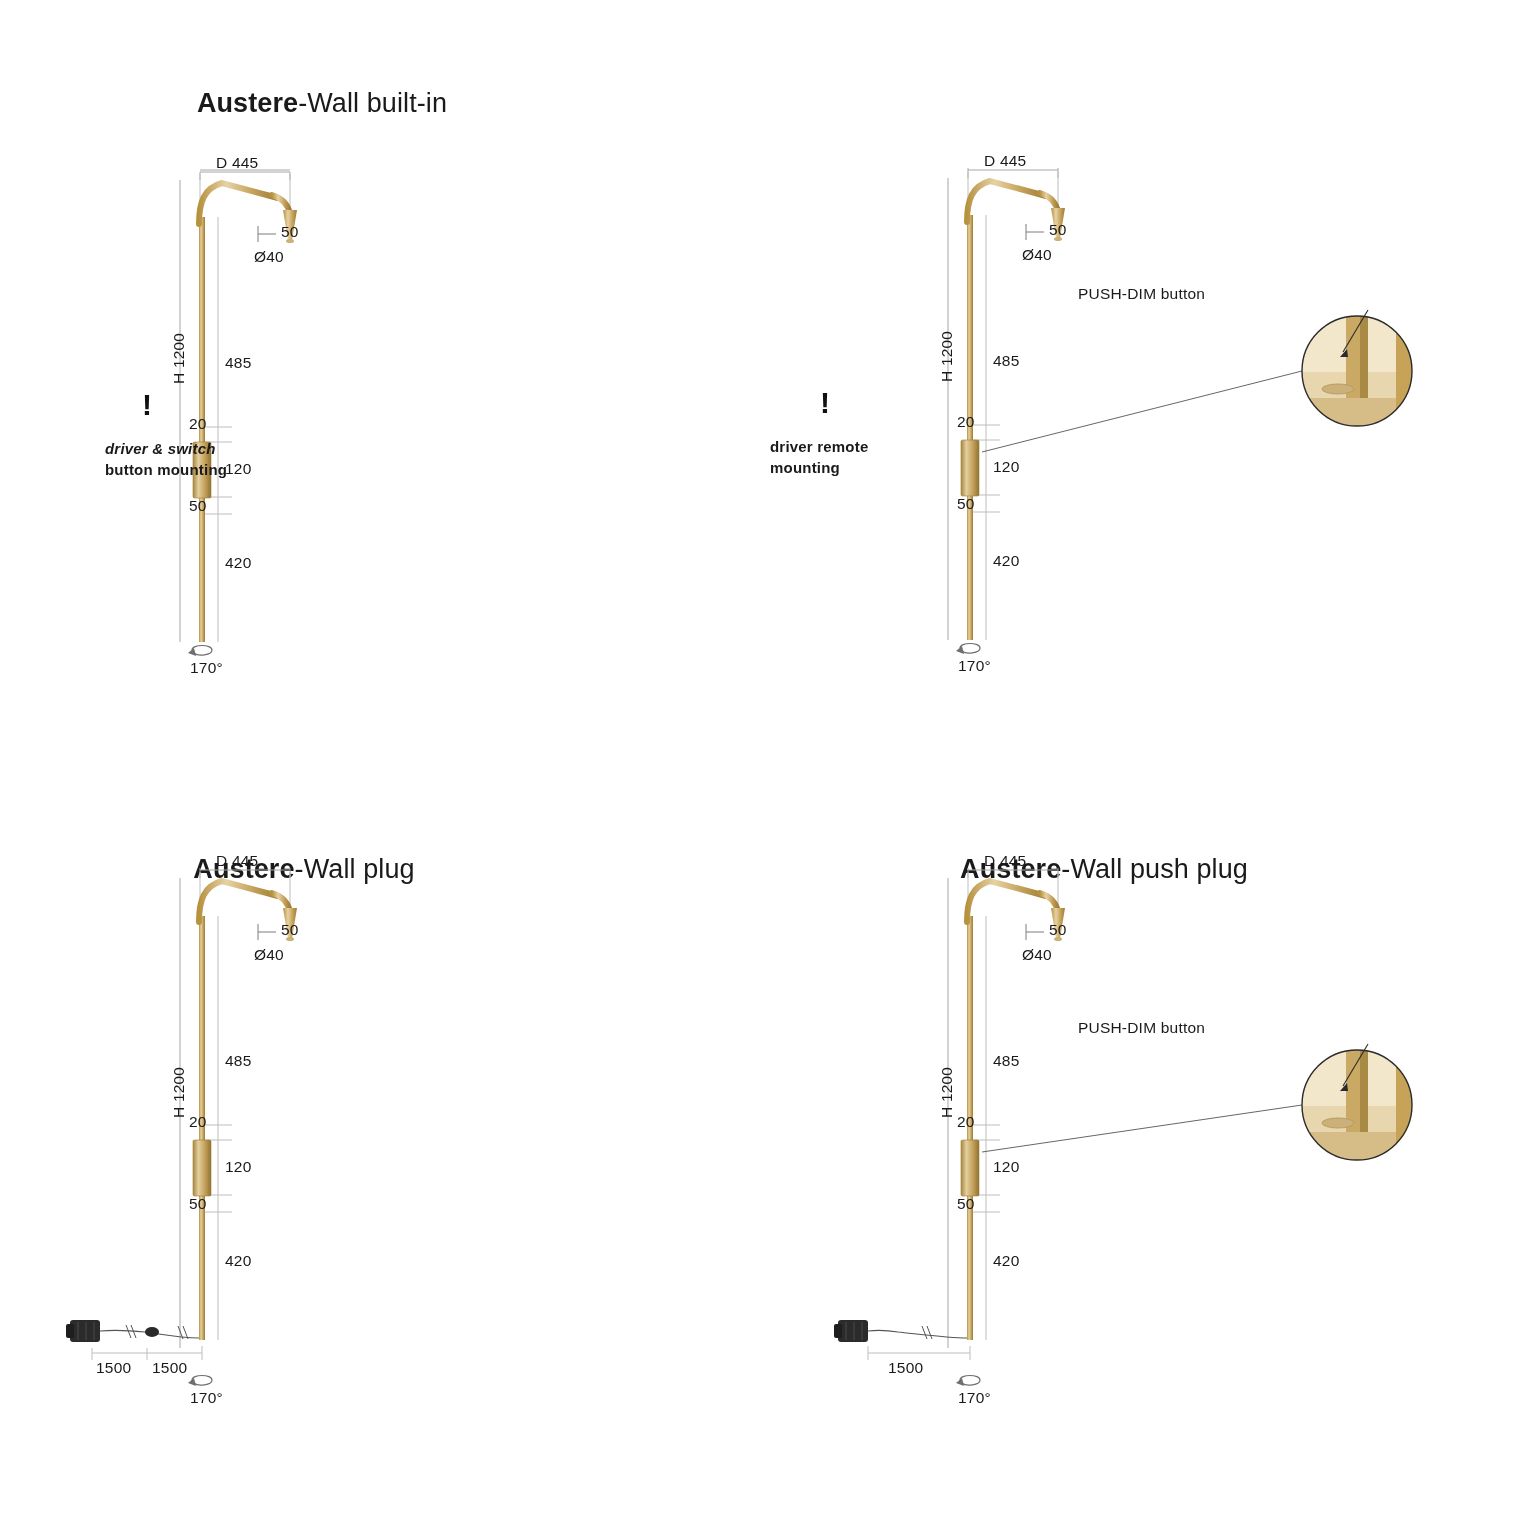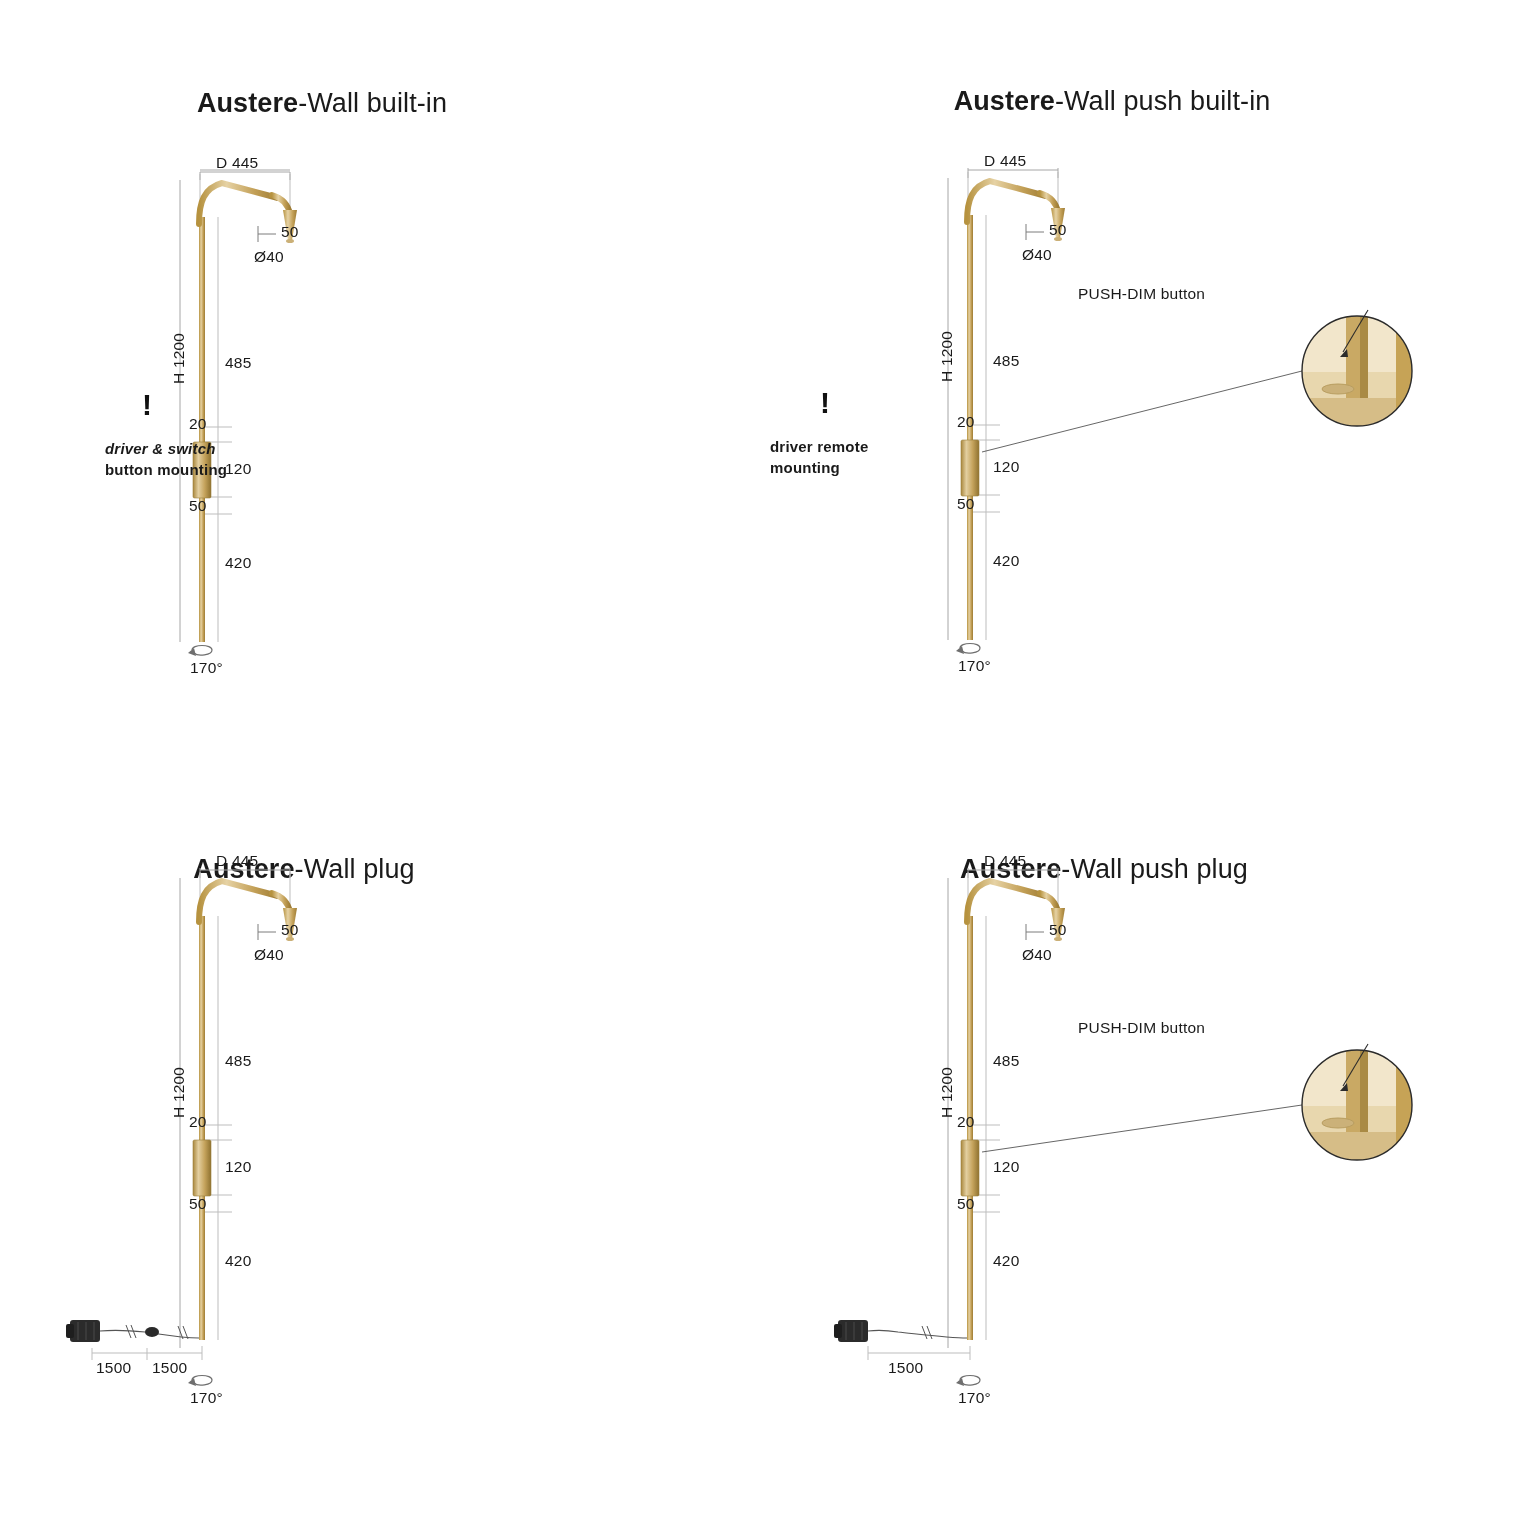--- a/index.html
+++ b/index.html
@@ -155,23 +155,20 @@
     <div class="lbl" style="left:189px; top:495px;">50</div>
     <div class="lbl" style="left:225px; top:552px;">420</div>
     <div class="lbl" style="left:190px; top:657px;">170°</div>
 
     <div class="bang" style="left:142px; top:386px;">!</div>
     <div class="lbl-bold lbl" style="left:105px; top:437px;font-style:italic;">driver &amp; switch</div>
     <div class="lbl-bold lbl" style="left:105px; top:458px;">button mounting</div>
   </div>
 
   <div class="panel p-tr">
-    <div class="title title-tr">
-      <span class="brand">Austere</span><span>-Wall push built-in</span>
-    </div>
 
     <div class="stage">
       <svg width="768" height="768" viewBox="0 0 768 768">
         <defs>
           <linearGradient id="brassB" x1="0" y1="0" x2="1" y2="0">
             <stop offset="0%" stop-color="#b6923f"></stop>
             <stop offset="35%" stop-color="#e6d2a4"></stop>
             <stop offset="70%" stop-color="#c3a057"></stop>
             <stop offset="100%" stop-color="#9e7c34"></stop>
           </linearGradient>

